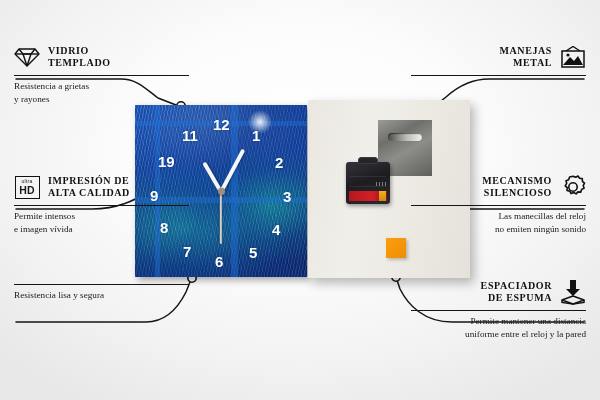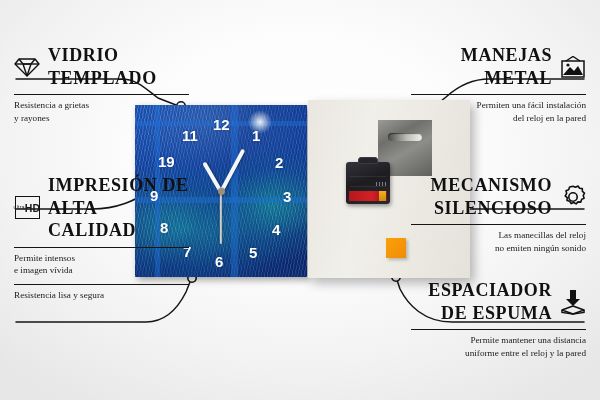--- a/index.html
+++ b/index.html
@@ -95,35 +95,35 @@
   }
 
   
   .feat { position:absolute; width:175px; }
   .feat.left  { text-align:left; }
   .feat.right { text-align:right; }
   .feat-head { display:flex; align-items:center; gap:8px; }
   .feat.right .feat-head { flex-direction:row-reverse;justify-content:space-between; }
   .feat-title {
     font-family:"Liberation Serif", serif; font-weight:700;
-    font-size:18px; line-height:1.25; letter-spacing:.6px;
+    font-size:10px; line-height:1.25; letter-spacing:.6px;
     text-transform:uppercase; color:#111;
     white-space:pre-line; flex:1;
   }
   .feat-rule { height:1.3px; background:#151515; margin:5px 0 4px; width:100%; }
   .feat-desc {
     font-family:"Liberation Serif", serif; font-size:9.2px; line-height:1.35; color:#1b1b1b;
     white-space:pre-line;
   }
   .feat-icon { width:26px; height:26px; flex:0 0 26px; display:flex; align-items:center; justify-content:center; }
   .feat-icon svg { display:block; }
 
   .hd-badge {
     width:25px; height:23px; border:1.6px solid #111; display:flex;
-    flex-direction:row; align-items:center; justify-content:center; line-height:1;
+    flex-direction:column; align-items:center; justify-content:center; line-height:1;
     font-family:"Liberation Sans", sans-serif;
   }
   .hd-badge .u { font-size:5px; letter-spacing:.3px; }
   .hd-badge .h { font-size:10.5px; font-weight:700; letter-spacing:.2px; margin-top:.5px; }
 
   
   #f-vidrio   { left:14px;  top:44px;  }
   #f-impre    { left:14px;  top:174px; }
   #f-bordes   { left:14px;  top:279px; }
   #f-manejas  { left:411px; top:44px;  }
@@ -251,22 +251,20 @@
           <rect x="2" y="5" width="22" height="16" fill="none" stroke="#111" stroke-width="1.5"></rect>
           <path d="M3 19 L10 11 L14 15 L18 10 L23 19 Z" fill="#111"></path>
           <circle cx="8" cy="9" r="1.6" fill="#111"></circle>
           <path d="M13 0.5 L6 5 M13 0.5 L20 5" fill="none" stroke="#111" stroke-width="1.4"></path>
         </svg>
       </span>
       <span class="feat-title">MANEJAS
 METAL</span>
     </div>
     <div class="feat-rule"></div>
-    <div class="feat-desc">Permiten una fácil instalación
-del reloj en la pared</div>
   </div>
 
   <div class="feat right" id="f-espacia">
     <div class="feat-head">
       <span class="feat-icon">
         <svg width="26" height="26" viewBox="0 0 26 26">
           <path d="M10 1 h6 v9 h4 l-7 7 -7 -7 h4 z" fill="#111"></path>
           <path d="M13 17 L24 21 L13 25 L2 21 Z" fill="none" stroke="#111" stroke-width="1.5" stroke-linejoin="round"></path>
           <path d="M2 21 v2.4 L13 25" fill="none" stroke="#111" stroke-width="1.5"></path>
           <path d="M24 21 v2.4 L13 25" fill="none" stroke="#111" stroke-width="1.5"></path>

